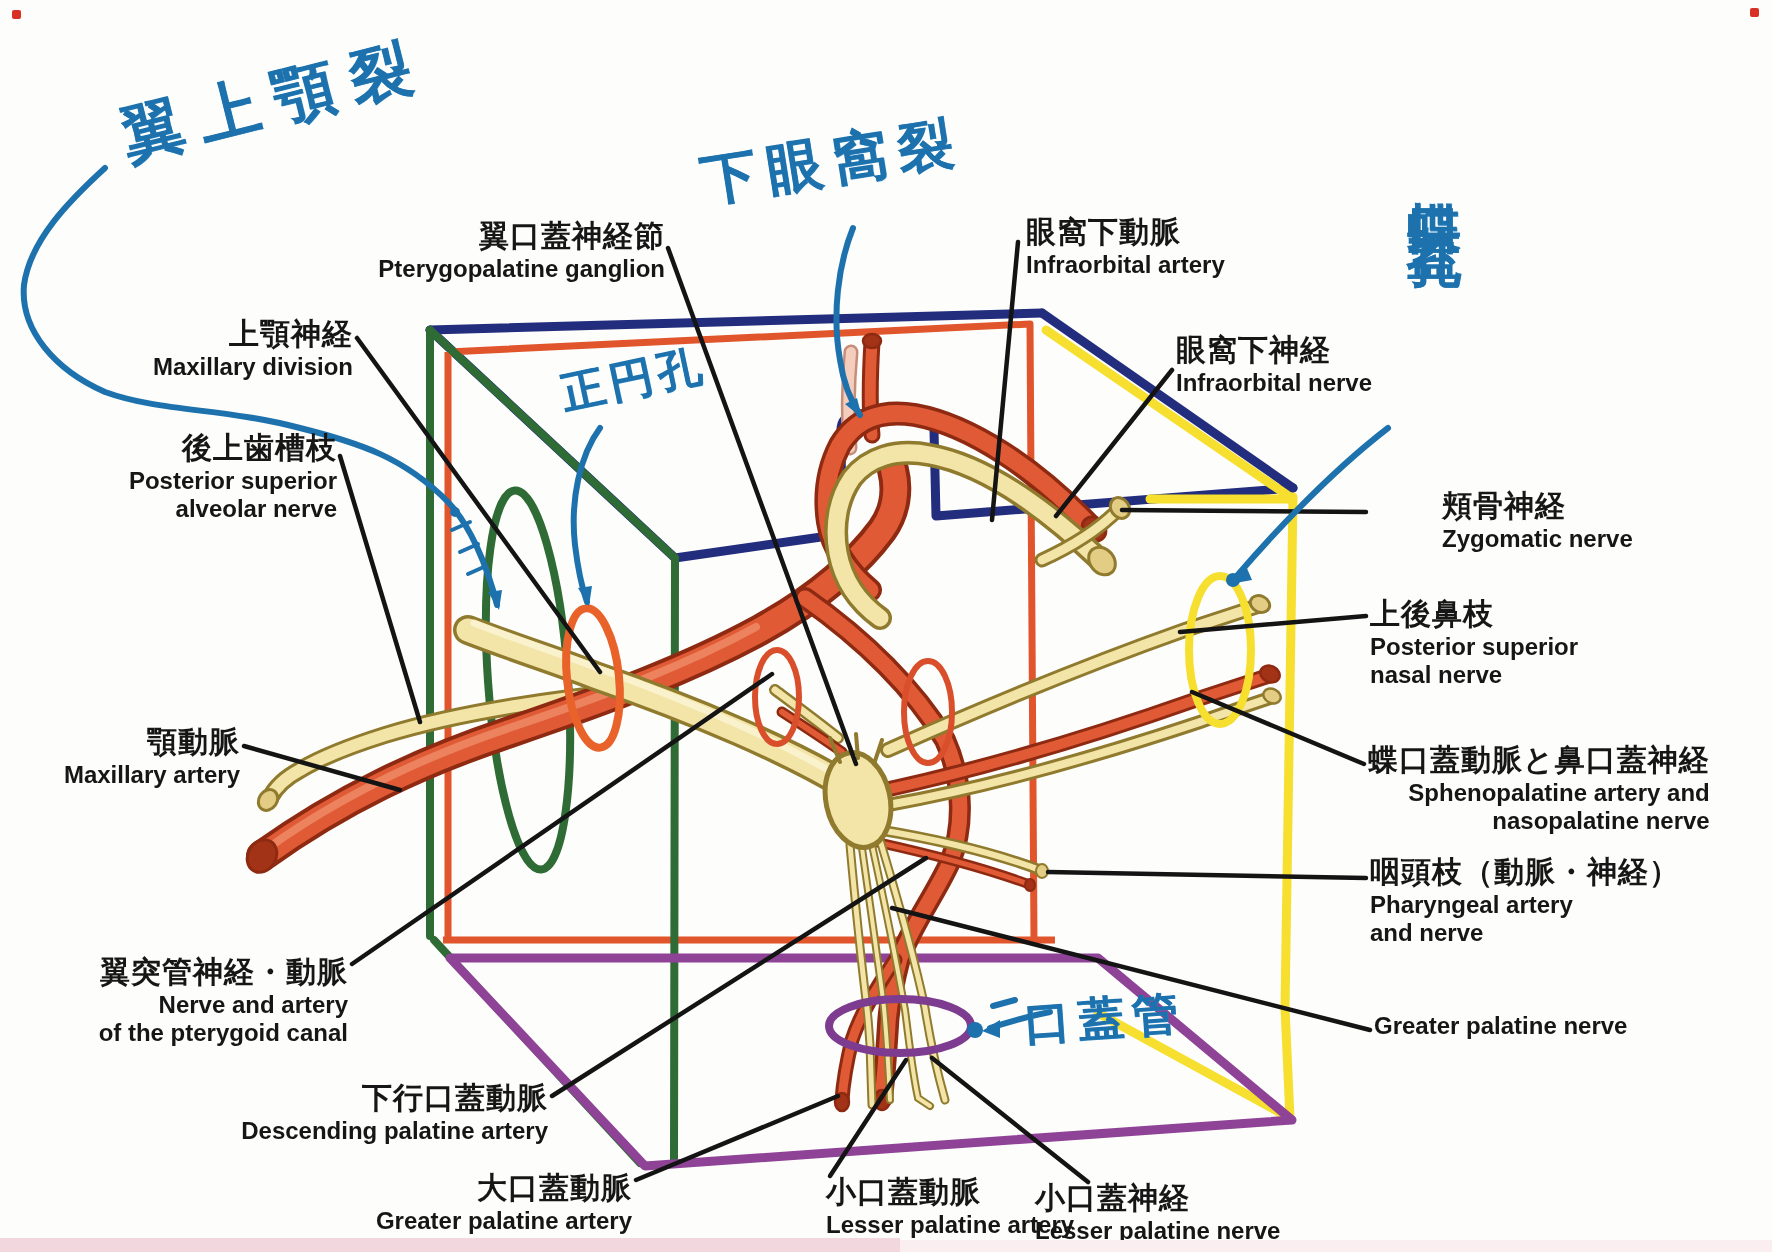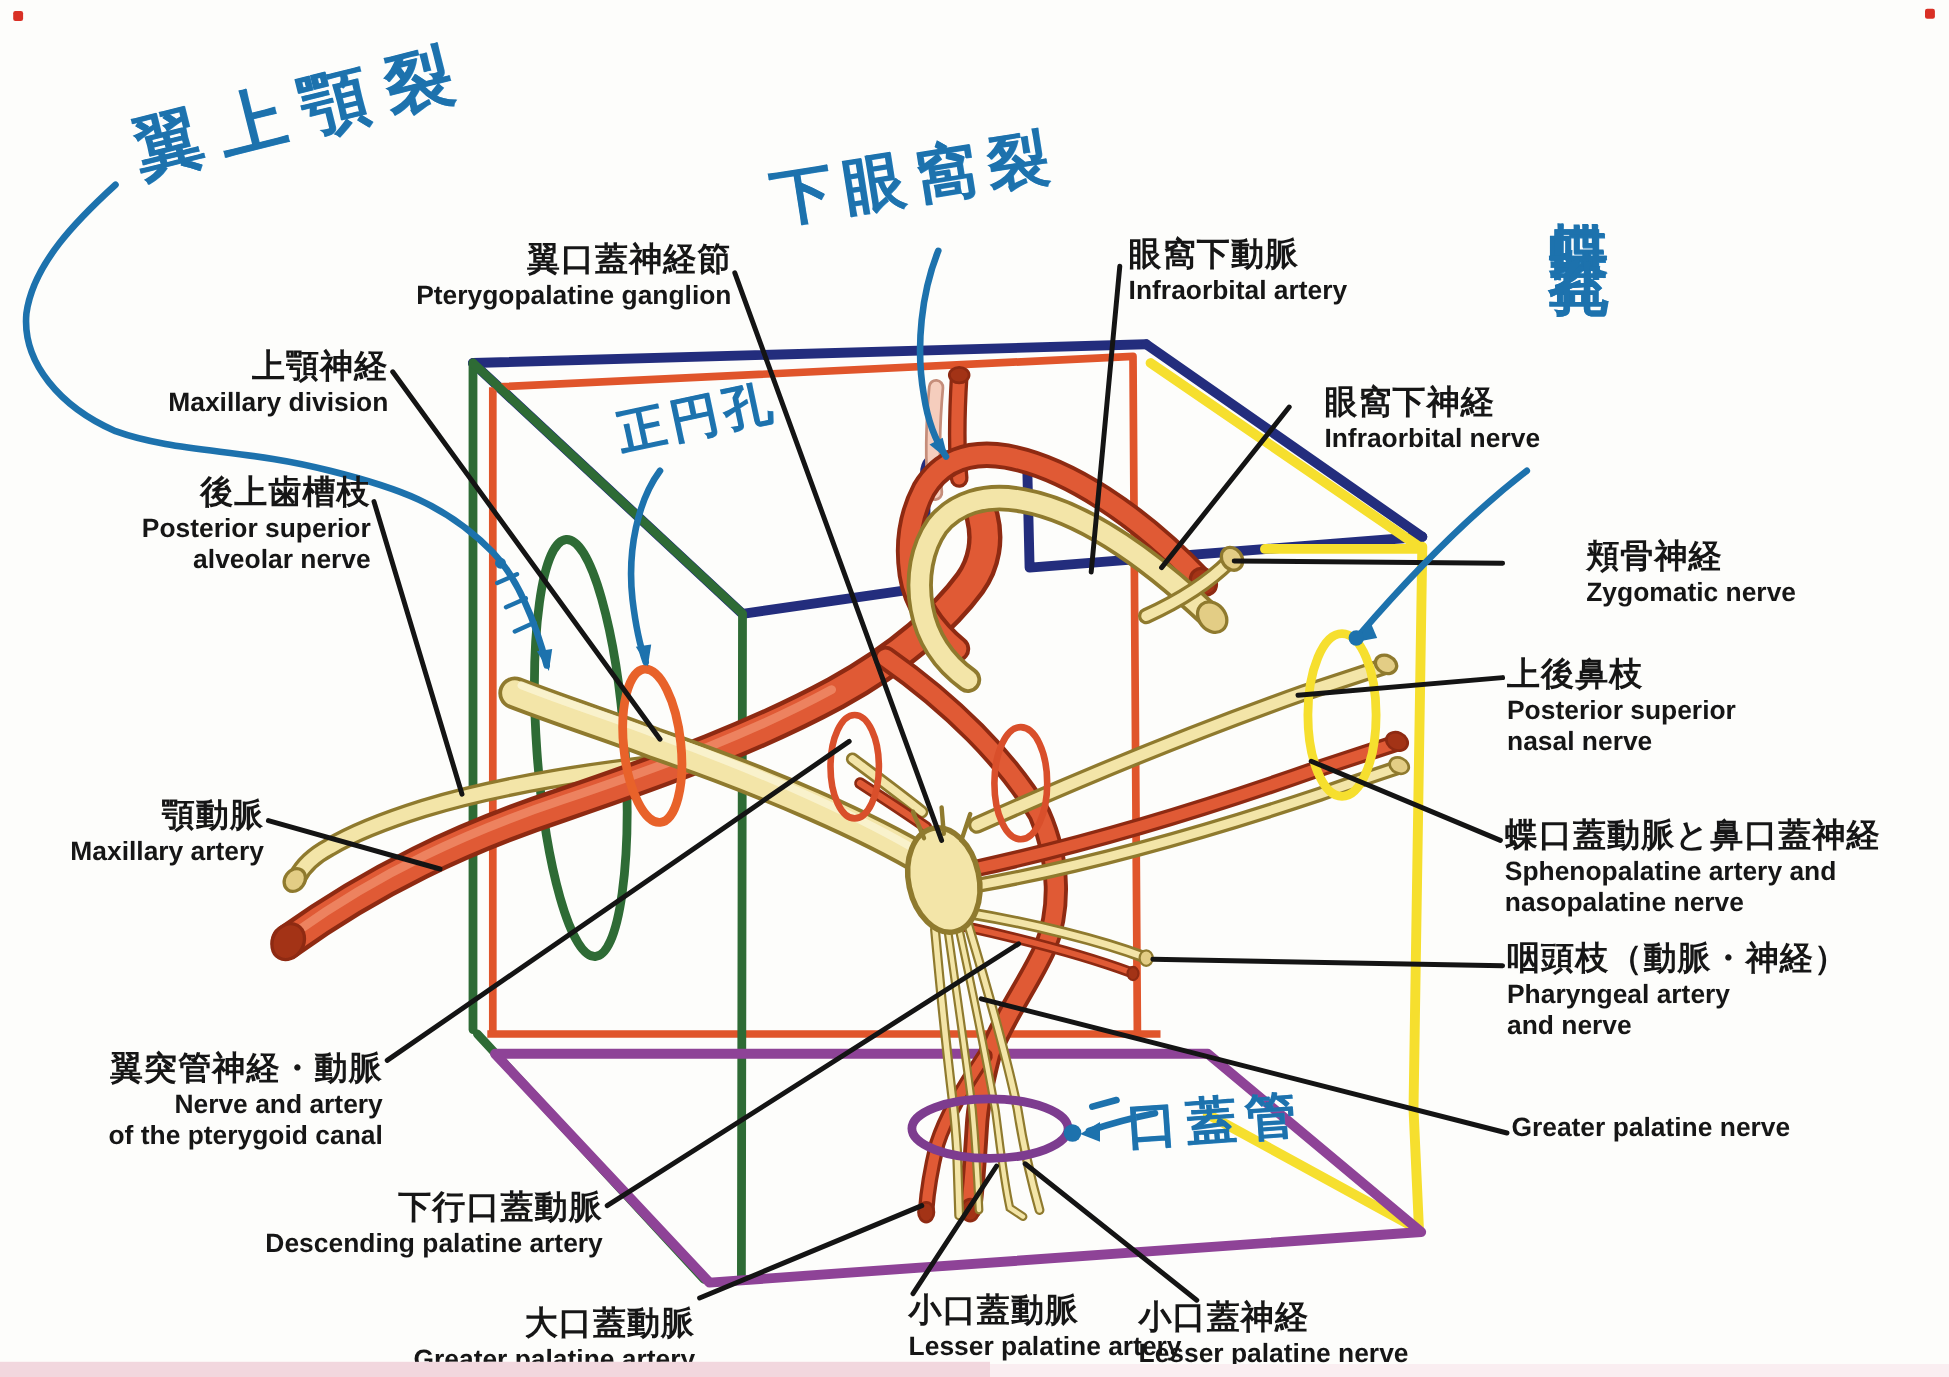--- a/index.html
+++ b/index.html
@@ -221,55 +221,55 @@
       </div>
       <div class="plabel right" style="top: 954px; right: 1424px;">
         <span class="jp">翼突管神経・動脈</span>
         <span class="en">Nerve and artery</span>
         <span class="en">of the pterygoid canal</span>
       </div>
       <div class="plabel right" style="top: 1080px; right: 1224px;">
         <span class="jp">下行口蓋動脈</span>
         <span class="en">Descending palatine artery</span>
       </div>
-      <div class="plabel right" style="top: 1170px; right: 1140px; margin-top: 16px;">
+      <div class="plabel right" style="top: 1170px; right: 1140px;">
         <span class="jp">大口蓋動脈</span>
         <span class="en">Greater palatine artery</span>
       </div>
       <div class="plabel left" style="top: 1174px; left: 826px;">
         <span class="jp">小口蓋動脈</span>
         <span class="en">Lesser palatine artery</span>
       </div>
       <div class="plabel left" style="top: 1180px; left: 1035px;">
         <span class="jp">小口蓋神経</span>
         <span class="en">Lesser palatine nerve</span>
       </div>
       <div class="plabel left" style="top: 1012px; left: 1374px;">
         <span class="en">Greater palatine nerve</span>
       </div>
       <div class="plabel left" style="top: 854px; left: 1370px;">
         <span class="jp">咽頭枝（動脈・神経）</span>
         <span class="en">Pharyngeal artery</span>
         <span class="en">and nerve</span>
       </div>
-      <div class="plabel left" style="top: 742px; left: 1368px;">
+      <div class="plabel left" style="top: 742px; left: 1368px; text-align: right;">
         <span class="jp">蝶口蓋動脈と鼻口蓋神経</span>
         <span class="en">Sphenopalatine artery and</span>
         <span class="en">nasopalatine nerve</span>
       </div>
       <div class="plabel left" style="top: 596px; left: 1370px;">
         <span class="jp">上後鼻枝</span>
         <span class="en">Posterior superior</span>
         <span class="en">nasal nerve</span>
       </div>
       <div class="plabel left" style="top: 488px; left: 1442px;">
         <span class="jp">頬骨神経</span>
         <span class="en">Zygomatic nerve</span>
       </div>
-      <div class="plabel left" style="top: 332px; left: 1204px; margin-top: 16px;">
+      <div class="plabel left" style="top: 332px; left: 1176px;">
         <span class="jp">眼窩下神経</span>
         <span class="en">Infraorbital nerve</span>
       </div>
       <div class="plabel left" style="top: 214px; left: 1026px;">
         <span class="jp">眼窩下動脈</span>
         <span class="en">Infraorbital artery</span>
       </div>
     </div>
   <div id="hand-layer">
       <div class="hlabel" style="left: 118px; top: 58px; font-size: 62px; letter-spacing: 16px; transform: rotate(-14deg); color: rgb(29, 114, 173);">翼上顎裂</div>

